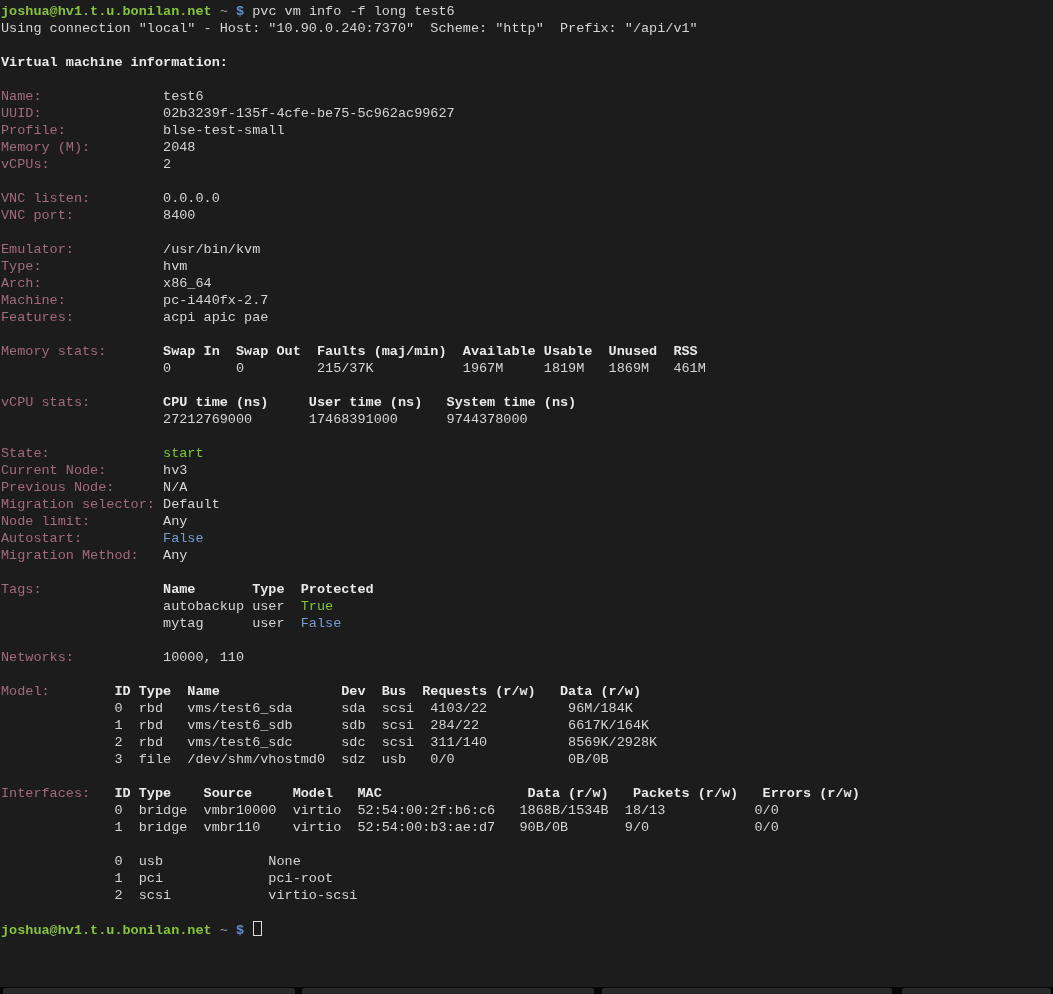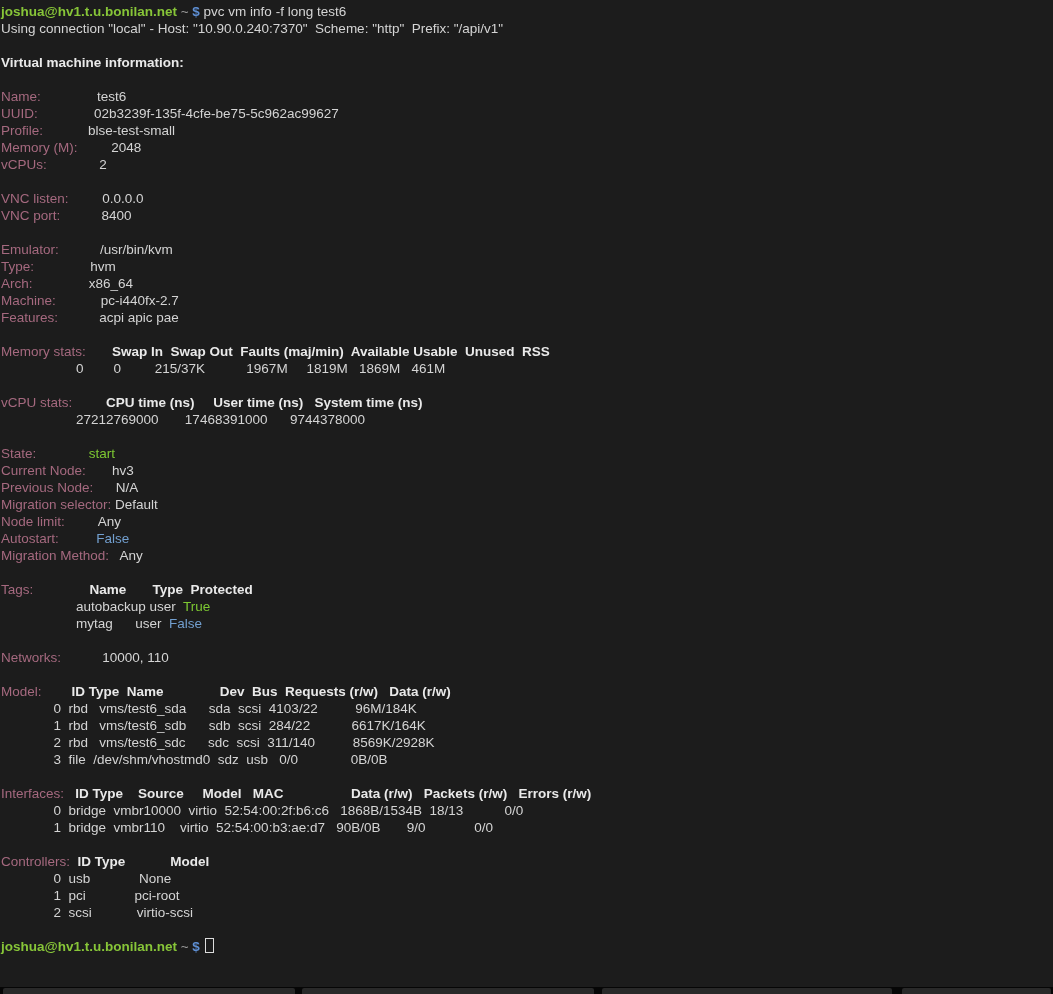--- a/index.html
+++ b/index.html
@@ -1,21 +1,21 @@
 <!DOCTYPE html>
 <html><head>
 <meta charset="utf-8">
 <style>
   html,body{margin:0;padding:0;background:#101010;}
   .screen{
     position:relative;
     width:1053px;height:994px;
     background:#1c1c1c;
     overflow:hidden;
-    font-family:Liberation Sans, sans-serif;
+    font-family:Liberation Mono, monospace;
     font-size:13.5px;
     line-height:17px;
   }
   .term{
     position:absolute;top:0;left:0;right:0;bottom:7px;
     padding:3px 0 0 1px;
   }
   .line{height:17px;white-space:pre;}
   .prompt{color:#87c538;font-weight:bold;}
   .tilde{color:#9e9e9e;}
@@ -88,21 +88,20 @@
       <div class="line"><span class="label">Model:        </span><span class="bold">ID Type  Name               Dev  Bus  Requests (r/w)   Data (r/w)</span></div>
       <div class="line"><span class="text">              </span><span class="text">0  rbd   vms/test6_sda      sda  scsi  4103/22          96M/184K</span></div>
       <div class="line"><span class="text">              </span><span class="text">1  rbd   vms/test6_sdb      sdb  scsi  284/22           6617K/164K</span></div>
       <div class="line"><span class="text">              </span><span class="text">2  rbd   vms/test6_sdc      sdc  scsi  311/140          8569K/2928K</span></div>
       <div class="line"><span class="text">              </span><span class="text">3  file  /dev/shm/vhostmd0  sdz  usb   0/0              0B/0B</span></div>
       <div class="line"></div>
       <div class="line"><span class="label">Interfaces:   </span><span class="bold">ID Type    Source     Model   MAC                  Data (r/w)   Packets (r/w)   Errors (r/w)</span></div>
       <div class="line"><span class="text">              </span><span class="text">0  bridge  vmbr10000  virtio  52:54:00:2f:b6:c6   1868B/1534B  18/13           0/0</span></div>
       <div class="line"><span class="text">              </span><span class="text">1  bridge  vmbr110    virtio  52:54:00:b3:ae:d7   90B/0B       9/0             0/0</span></div>
       <div class="line"></div>
-      <div class="line"><span class="label">Controllers:  </span><span class="bold">ID Type            Model</span></div>
       <div class="line"><span class="text">              </span><span class="text">0  usb             None</span></div>
       <div class="line"><span class="text">              </span><span class="text">1  pci             pci-root</span></div>
       <div class="line"><span class="text">              </span><span class="text">2  scsi            virtio-scsi</span></div>
       <div class="line"></div>
       <div class="line"><span class="prompt">joshua@hv1.t.u.bonilan.net</span><span class="text"> </span><span class="tilde">~</span><span class="text"> </span><span class="dollar">$</span><span class="text"> </span><span class="cursor"></span></div>
     </div>
   <div class="bottom-bar">
       <div class="bar-seg" style="left: 3px; width: 292px;"></div>
       <div class="bar-seg" style="left: 302px; width: 292px;"></div>
       <div class="bar-seg" style="left: 602px; width: 290px;"></div>

